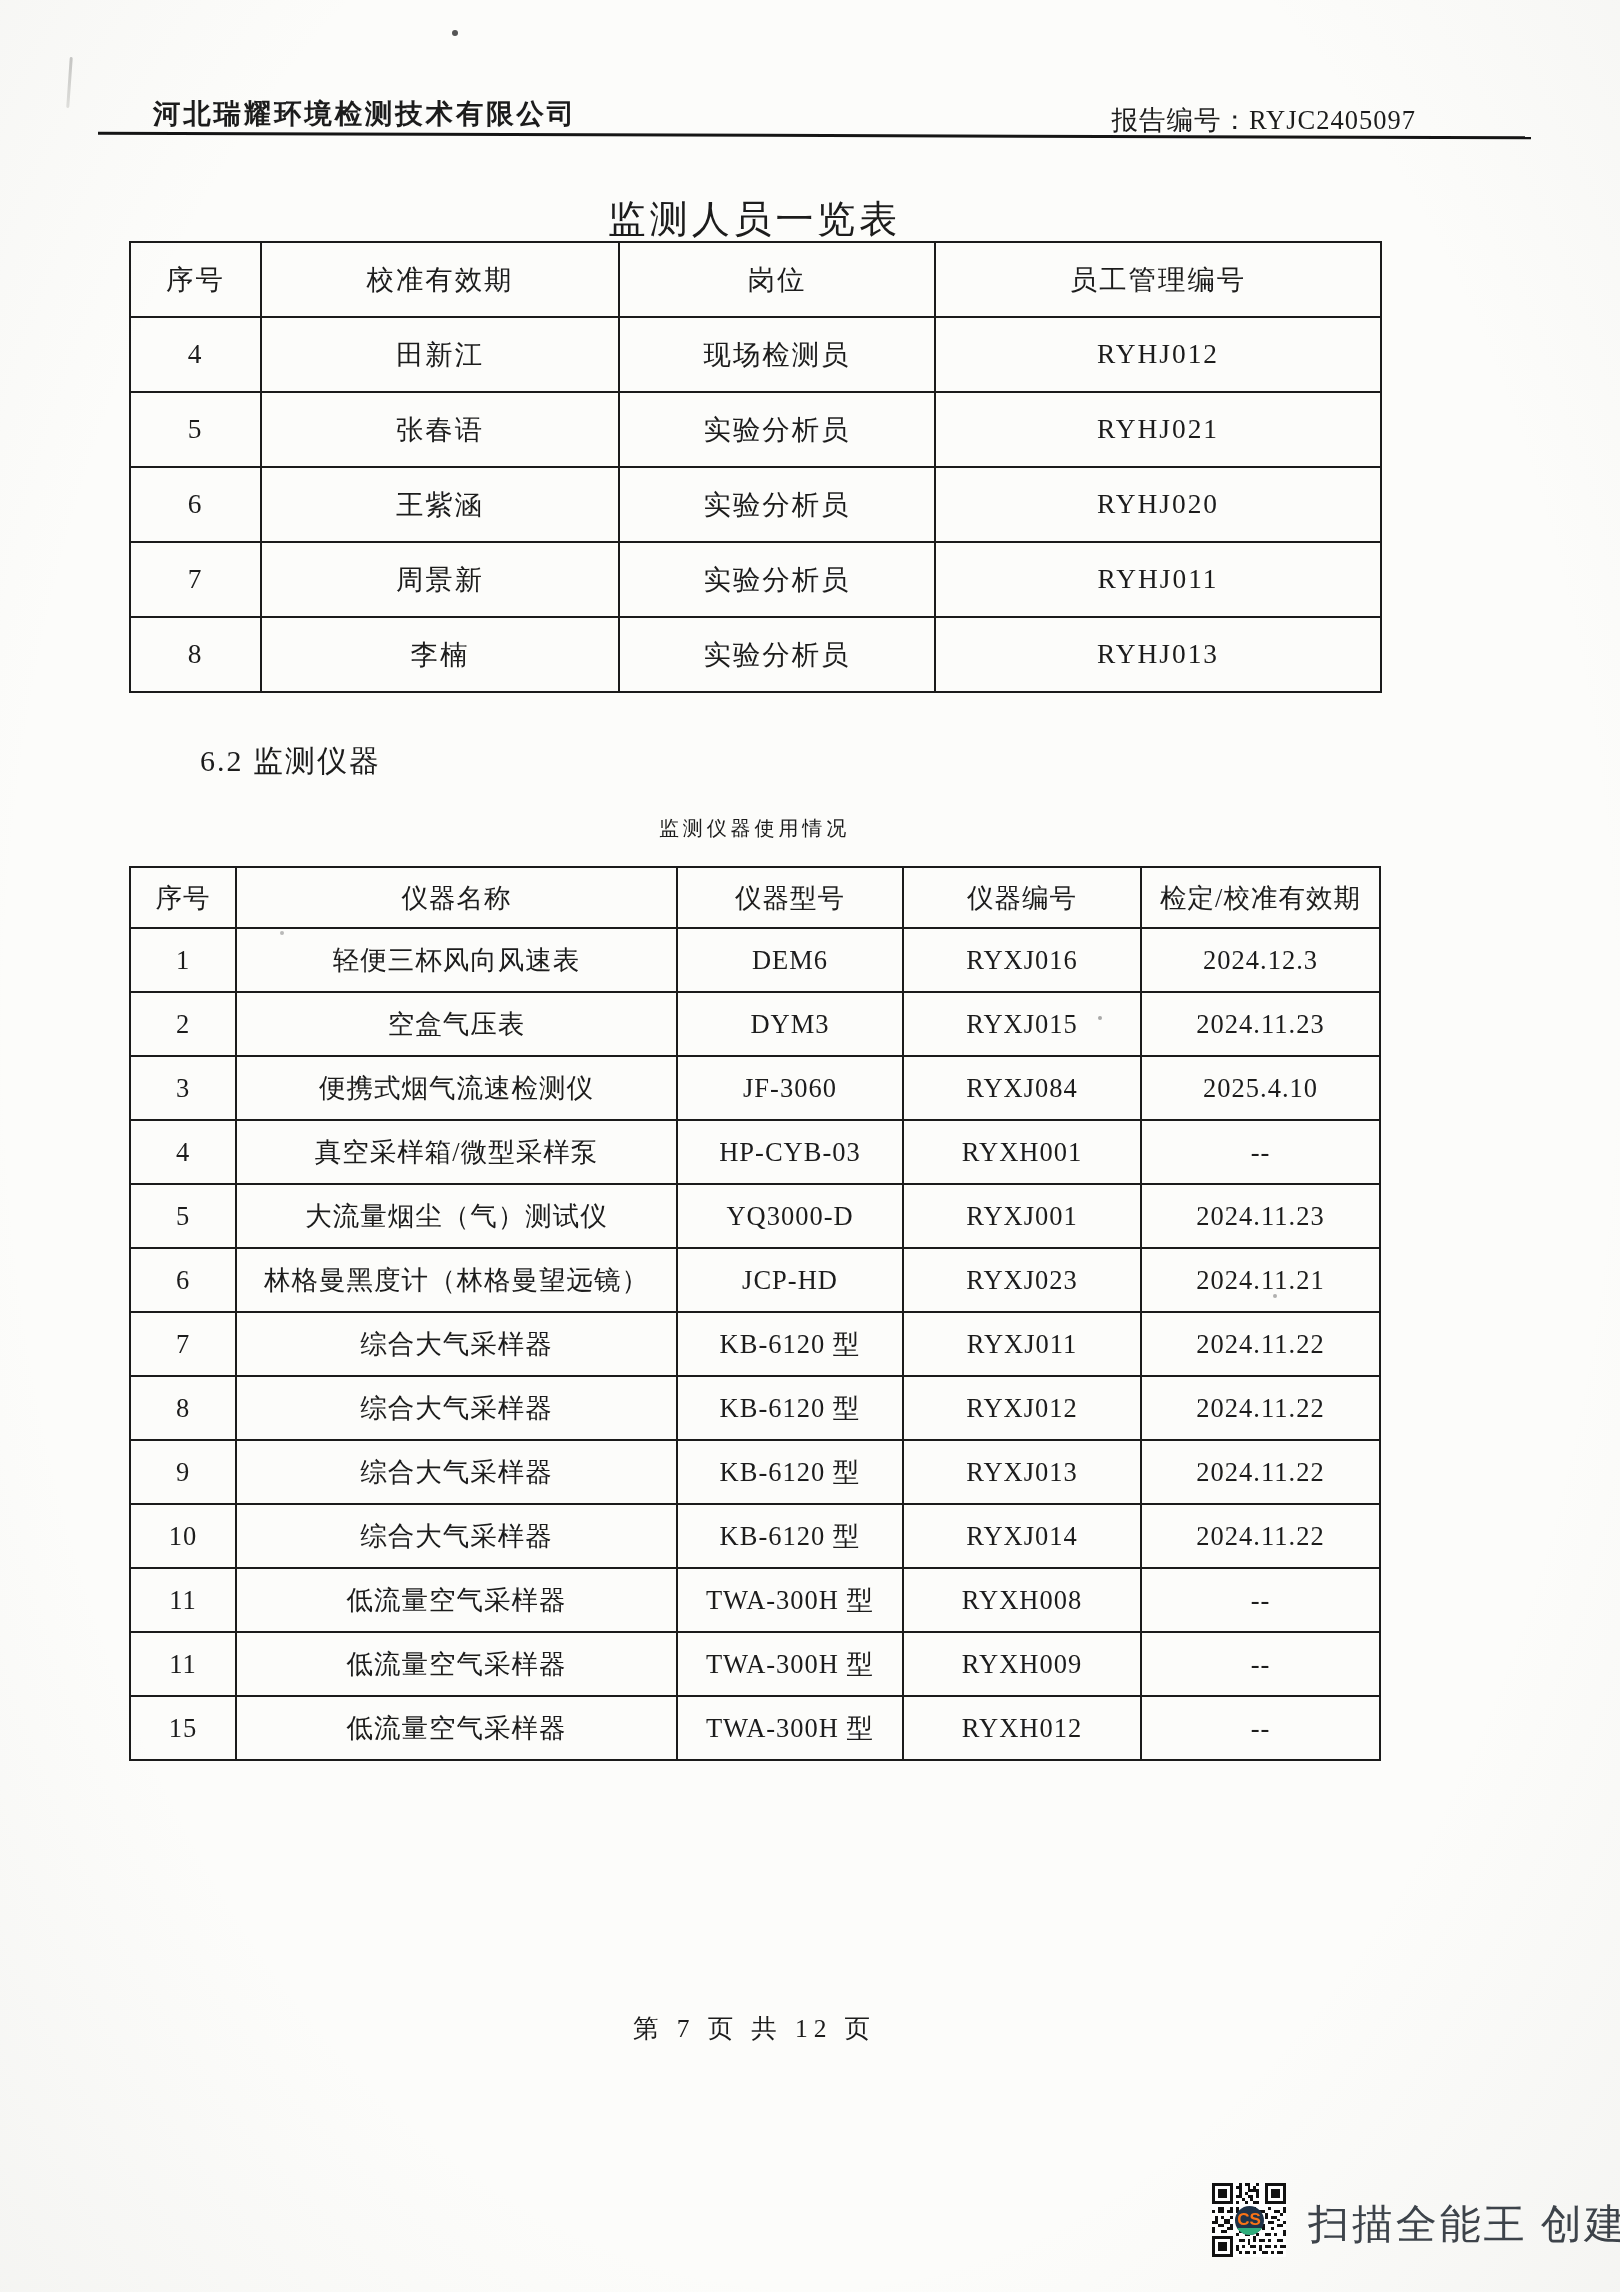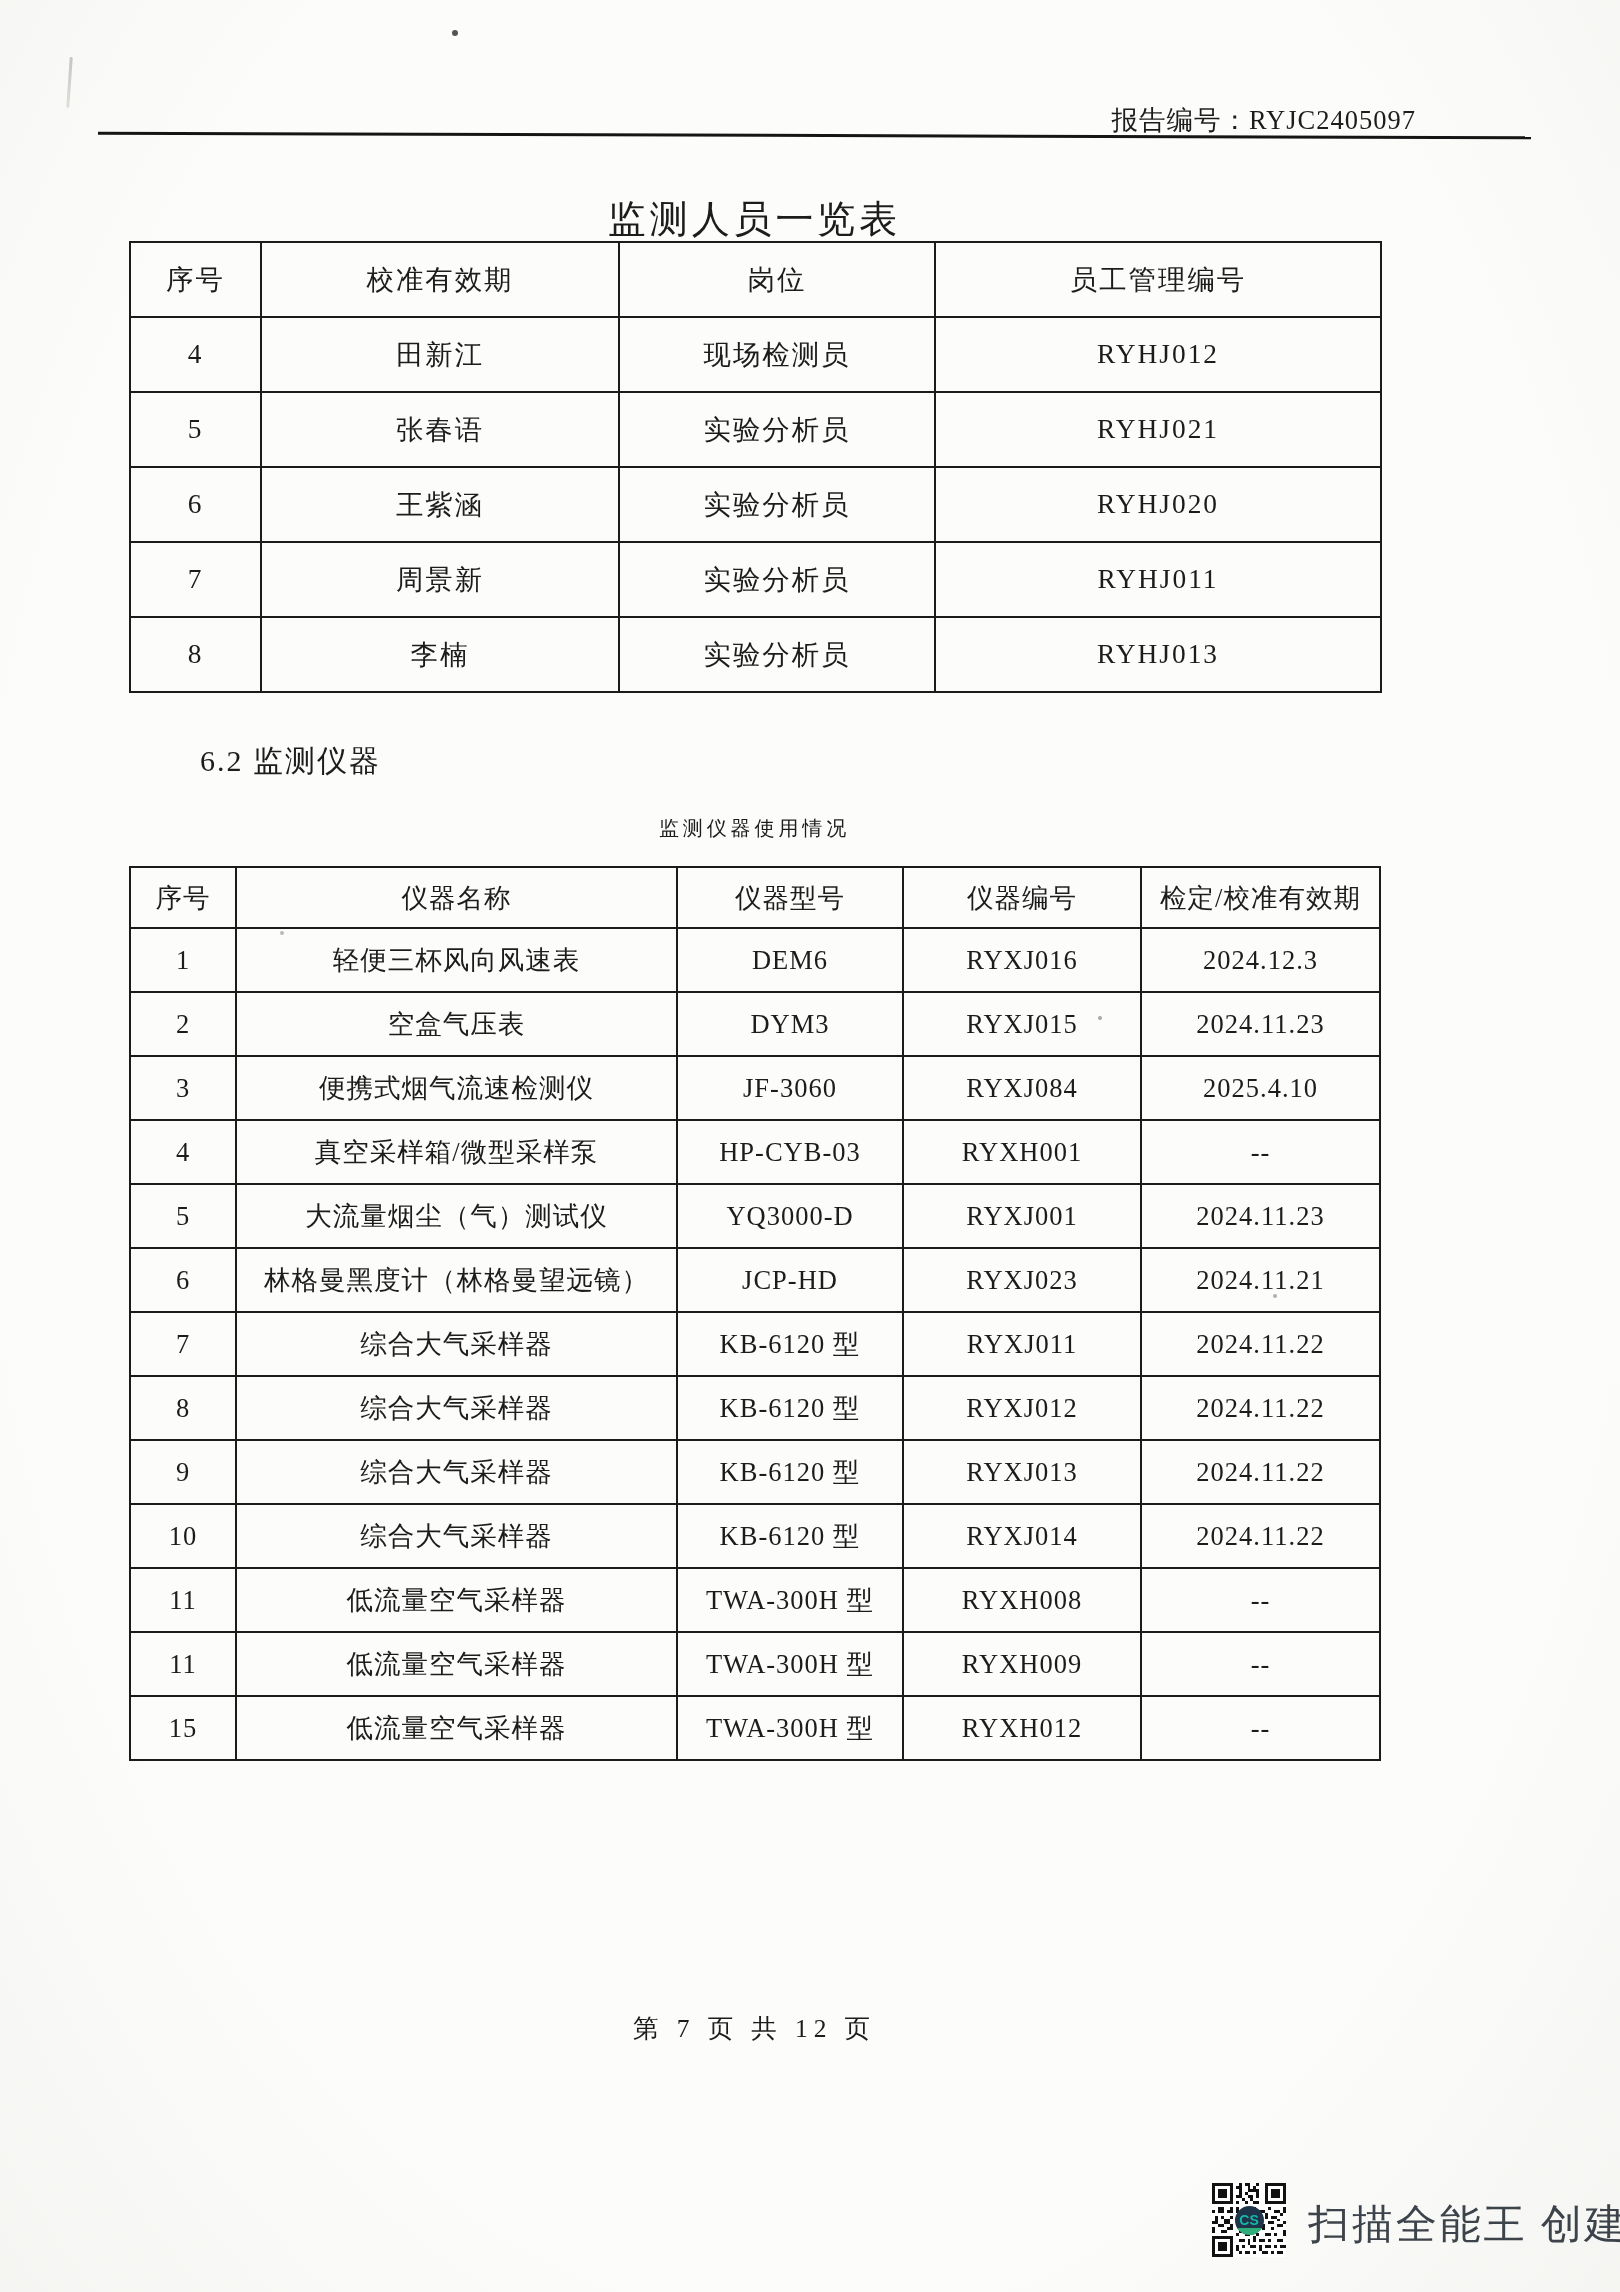--- a/index.html
+++ b/index.html
@@ -51,36 +51,37 @@
   
   .page-footer{position:absolute;left:129px;top:2011px;width:1251px;text-align:center;
     font-size:25.5px;letter-spacing:5.9px;}
 
   
   .watermark{position:absolute;left:1212px;top:2183px;width:392px;height:78px;}
   .qr{position:absolute;left:0;top:0;width:74px;height:74px;}
   .cs-badge{position:absolute;left:22.5px;top:22.5px;width:29px;height:29px;border-radius:50%;
     background:#1f3349;display:flex;align-items:center;justify-content:center;
     font-family:"Liberation Sans","DejaVu Sans",sans-serif;
-    color:#14b8a6;font-size:14px;font-weight:bold;overflow:hidden;}
+    color:#f97316;font-size:17px;font-weight:bold;overflow:hidden;}
   .cs-badge::after{content:"";position:absolute;left:0;bottom:0;width:100%;height:6.9px;background:#2fae7c;}
   .wm-text{position:absolute;left:96px;top:13.7px;font-size:41px;letter-spacing:2.9px;
     color:#3d434a;white-space:nowrap;font-weight:500;}
 </style>
 </head>
 <body>
 
 <div class="scan-layer"></div>
 <div class="pen-mark"></div>
 <div class="speck" style="left:452px;top:30px;width:5.9px;height:5.9px;"></div>
 <div class="speck" style="left:1098px;top:1016px;width:3.9px;height:3.9px;opacity:.5;"></div>
 <div class="speck" style="left:1273px;top:1294px;width:3.9px;height:3.9px;opacity:.45;"></div>
 <div class="speck" style="left:280px;top:931px;width:3.9px;height:3.9px;opacity:.4;"></div>
 
 <div class="page-header">
+  <div class="company">河北瑞耀环境检测技术有限公司</div>
   <div class="report-no">报告编号：RYJC2405097</div>
   <div class="header-rule"></div>
 </div>
 
 <div class="table-title" id="title-personnel">监测人员一览表</div>
 
 <table class="doc" id="personnel-table">
   <colgroup>
     <col style="width:131px">
       <col style="width:358px">

